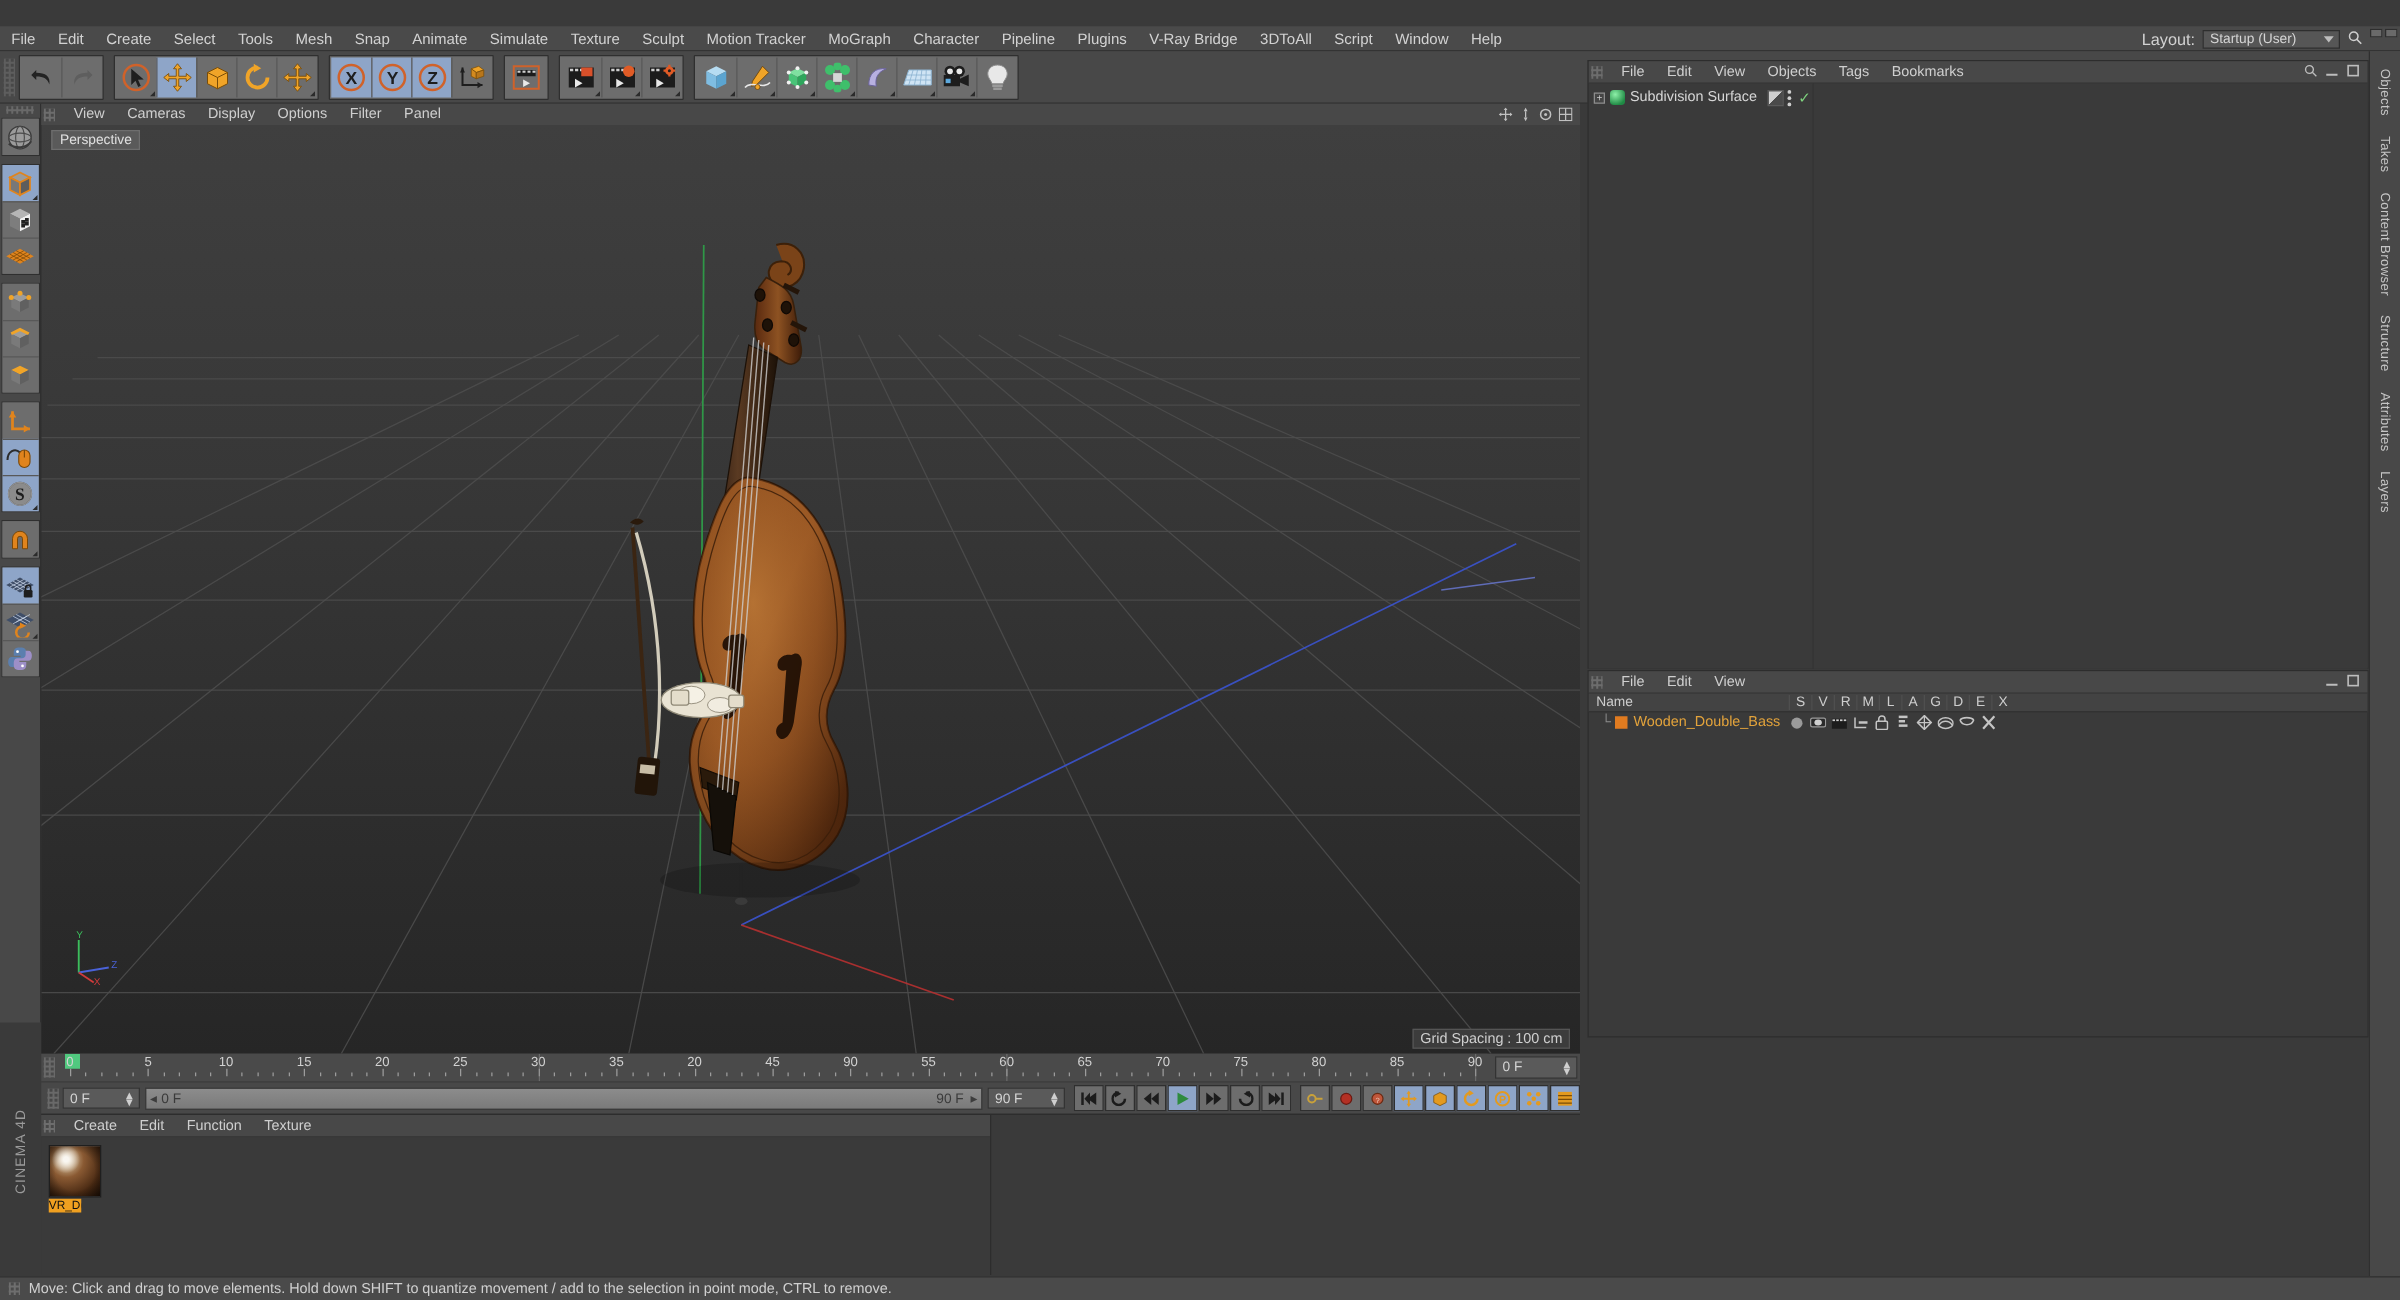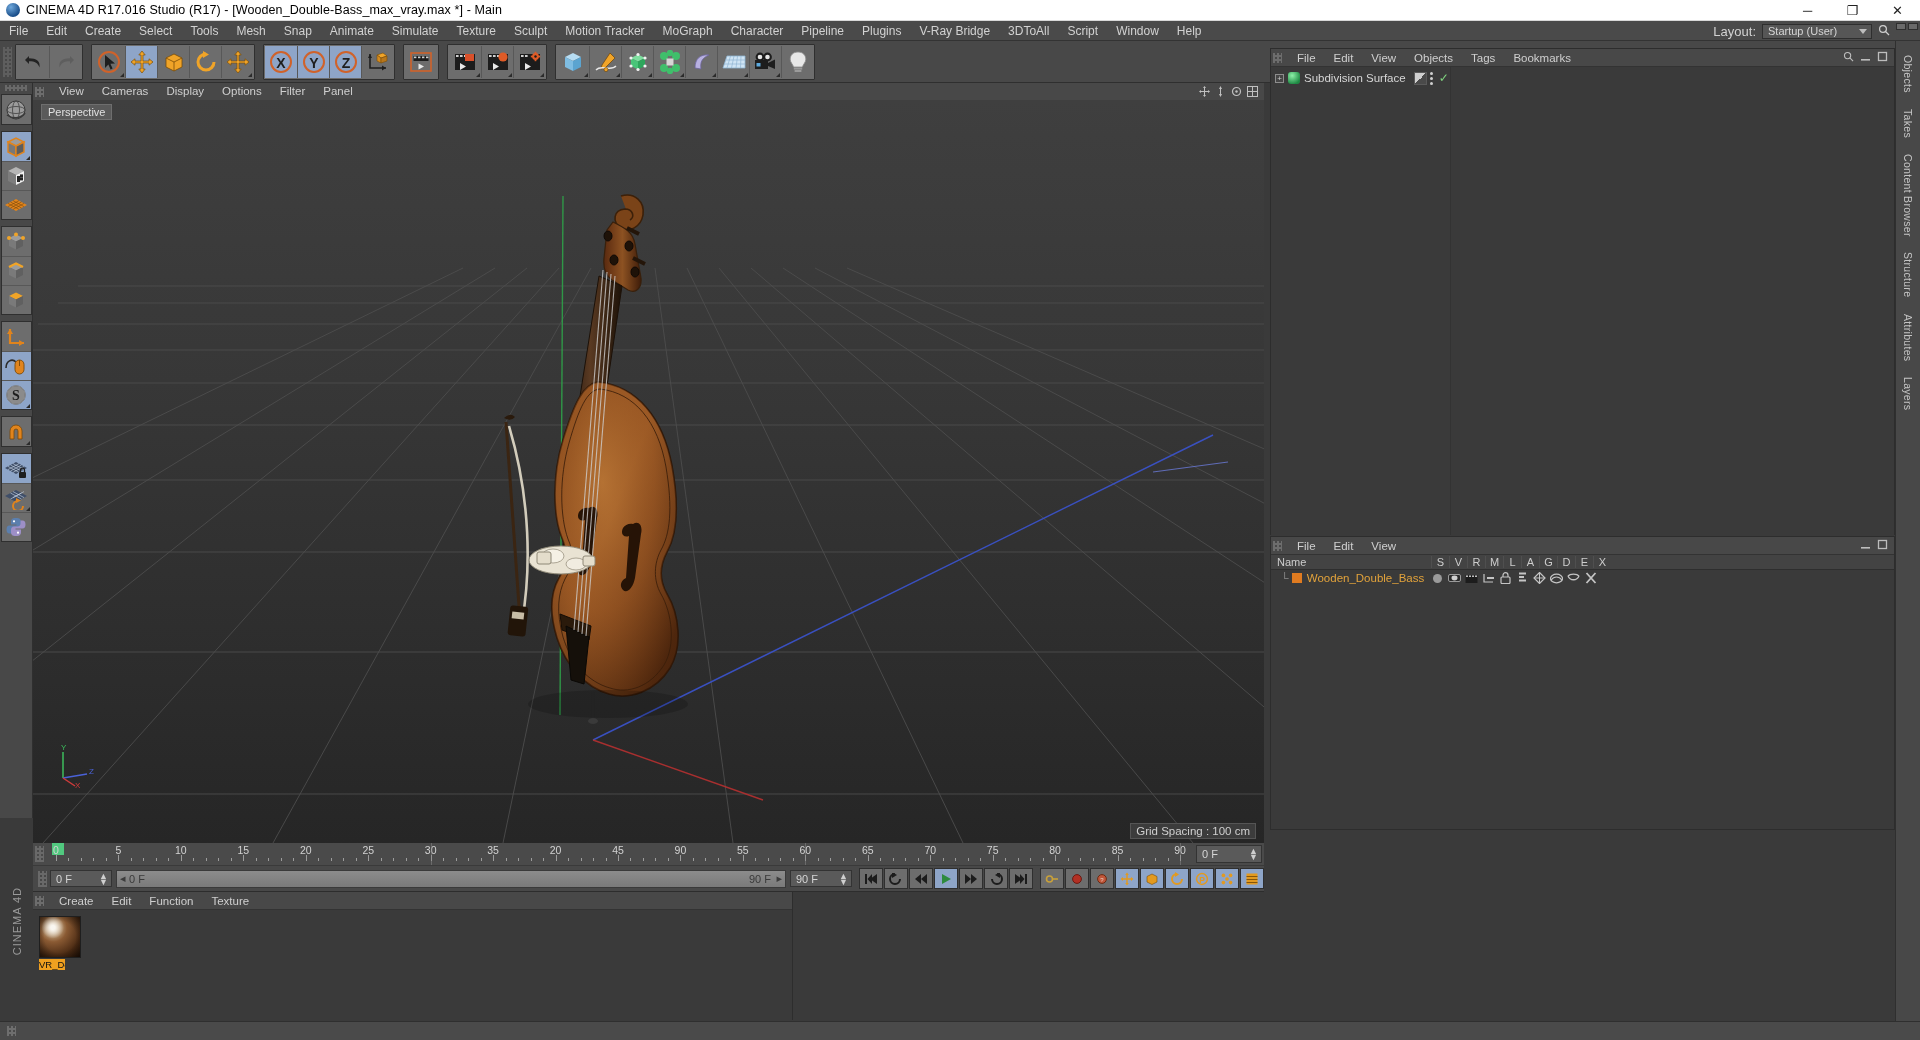--- a/index.html
+++ b/index.html
@@ -245,29 +245,20 @@
                font-size:11px; letter-spacing:1px;}
 
   
   svg.scene{ position:absolute; inset:0; }
 </style>
 </head>
 <body>
 
 <div class="app">
 
-  <div class="titlebar">
-    <div class="tb-icon"></div>
-    <div class="tb-text">CINEMA 4D R17.016 Studio (R17) - [Wooden_Double-Bass_max_vray.max *] - Main</div>
-    <div class="winbtns">
-      <div class="winbtn">─</div>
-      <div class="winbtn">❐</div>
-      <div class="winbtn close">✕</div>
-    </div>
-  </div>
 
   <div class="menubar">
     <div id="menu-items" style="display:flex;align-items:center;">
         <div class="mi">File</div>
         <div class="mi">Edit</div>
         <div class="mi">Create</div>
         <div class="mi">Select</div>
         <div class="mi">Tools</div>
         <div class="mi">Mesh</div>
         <div class="mi">Snap</div>
@@ -1353,15 +1344,16 @@
         <div class="rtab">Takes</div>
         <div class="rtab">Content Browser</div>
         <div class="rtab">Structure</div>
         <div class="rtab">Attributes</div>
         <div class="rtab">Layers</div>
       </div>
   </div>
 
   <div class="statusbar">
     <span class="g"></span>
+    <span class="txt">Move: Click and drag to move elements. Hold down SHIFT to quantize movement / add to the selection in point mode, CTRL to remove.</span>
   </div>
 
 </div>
 
 </body></html>

